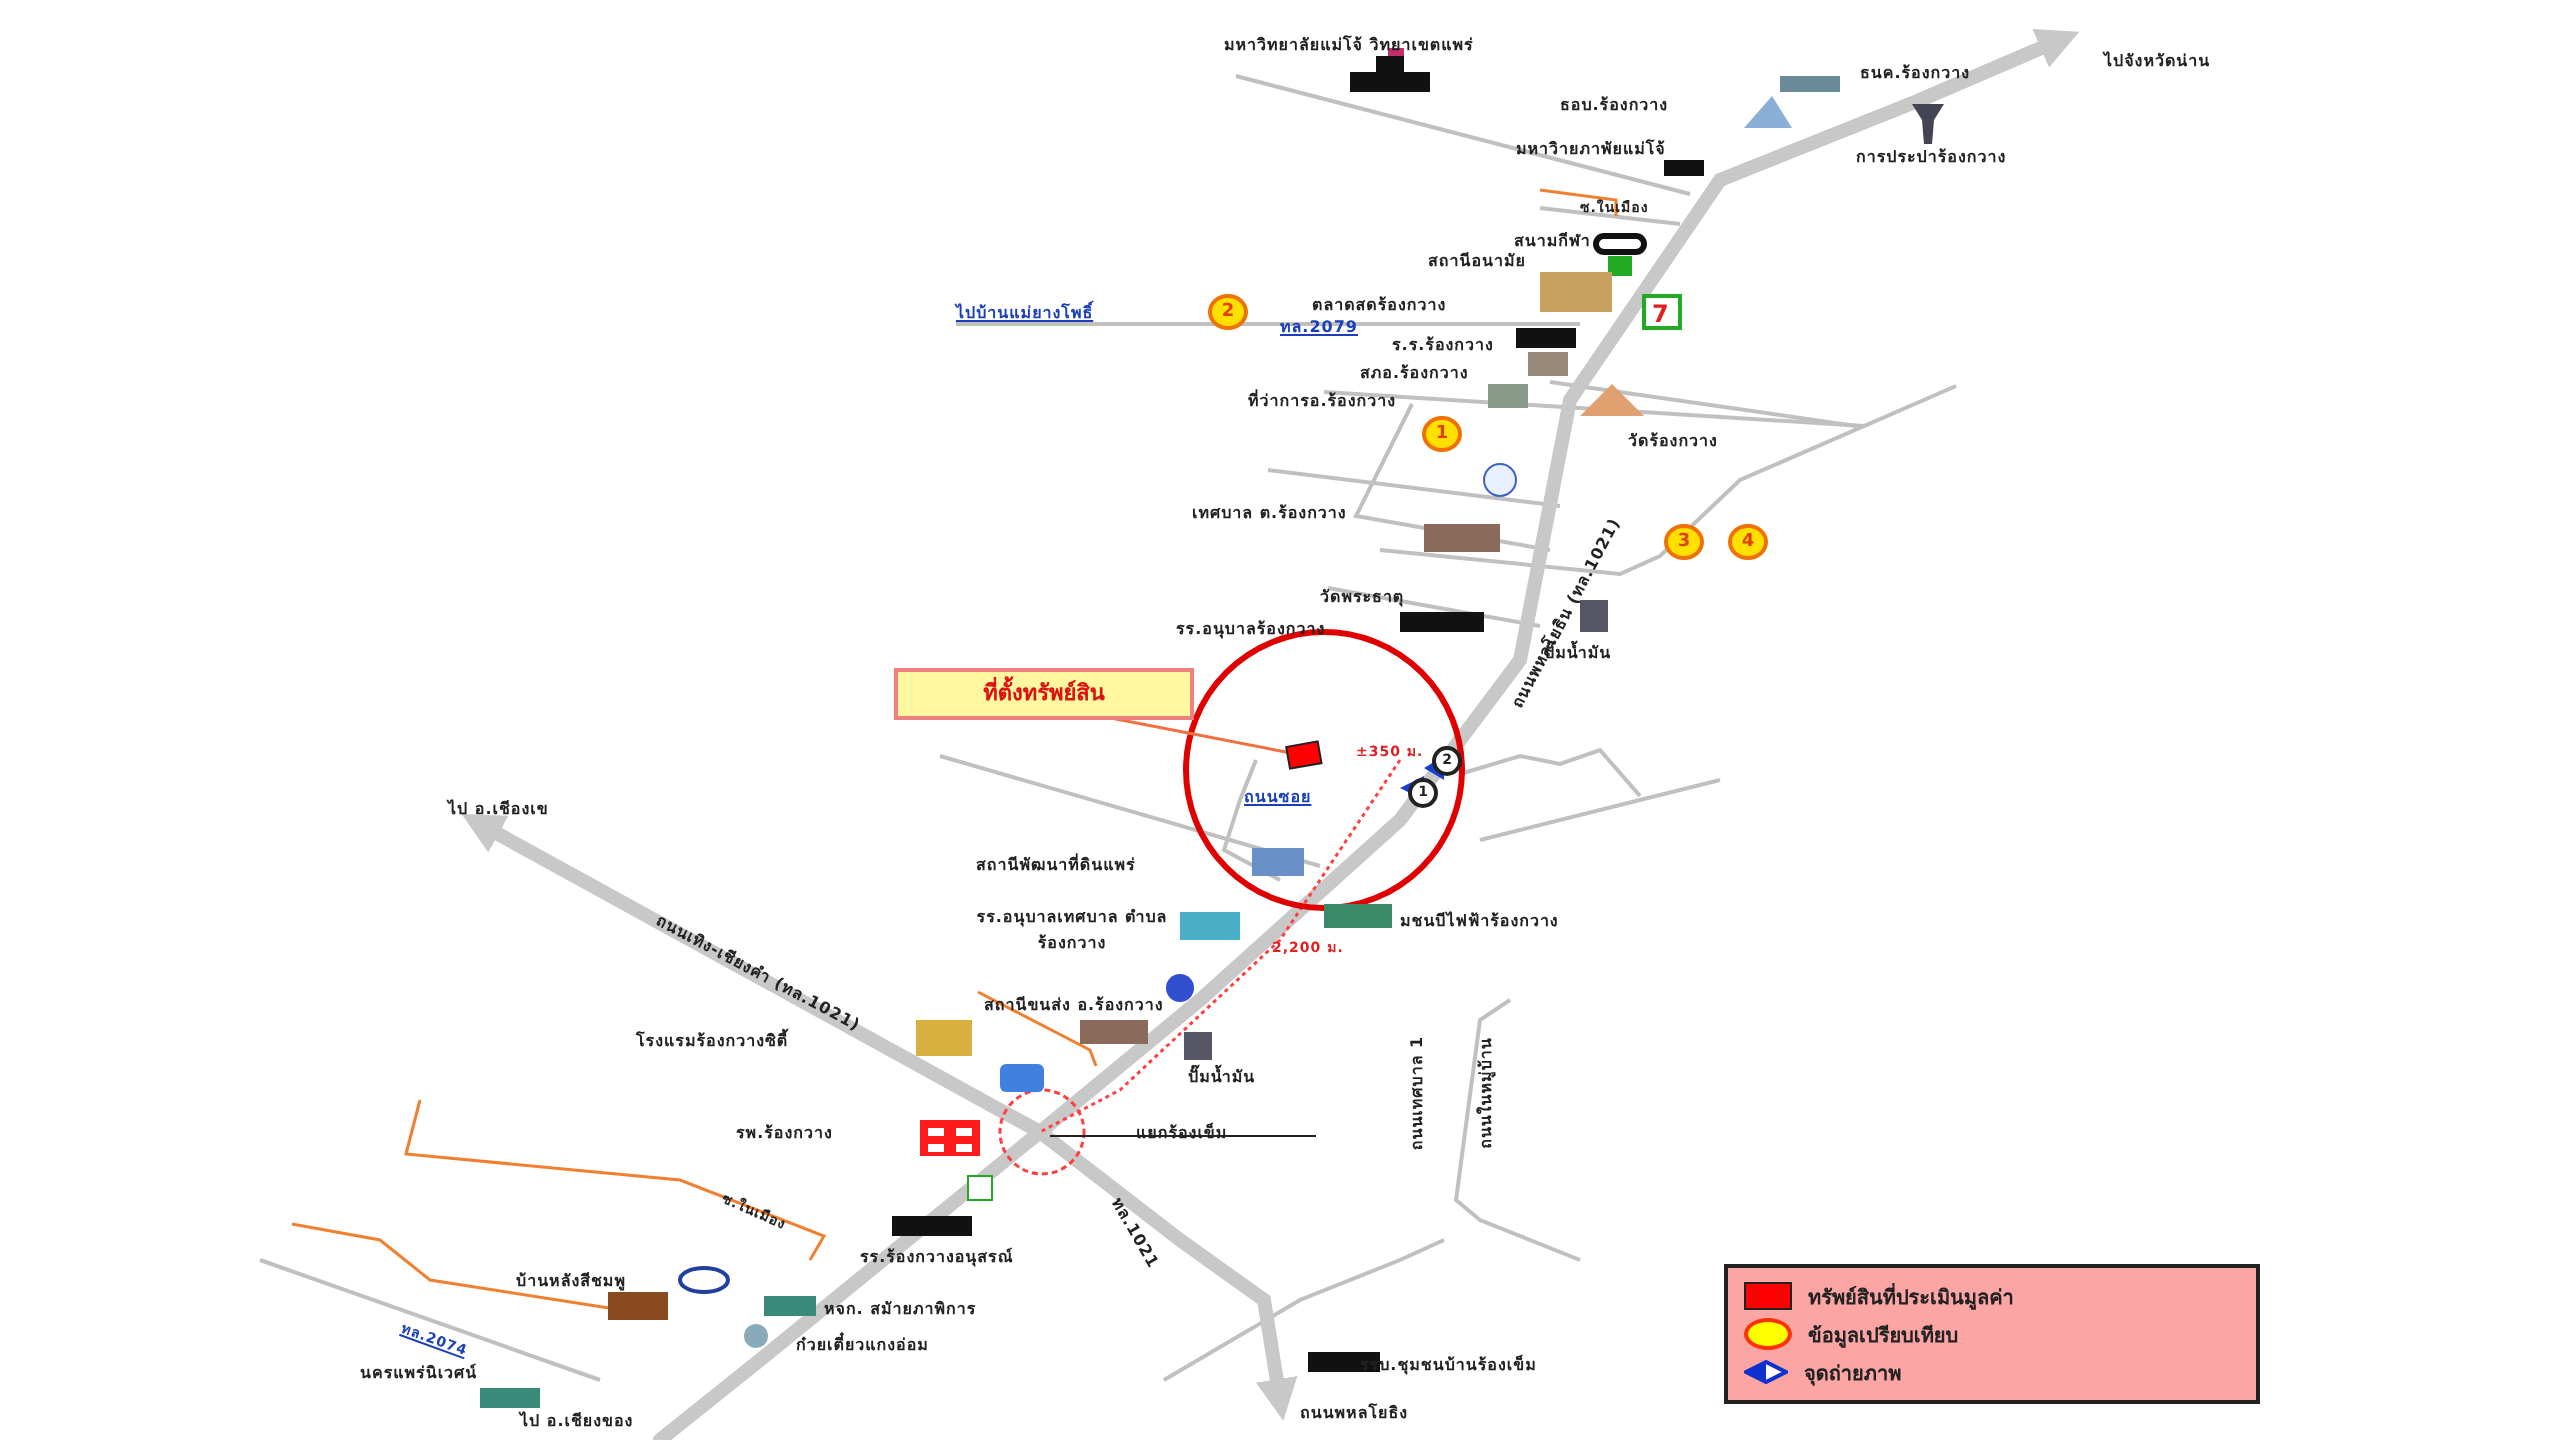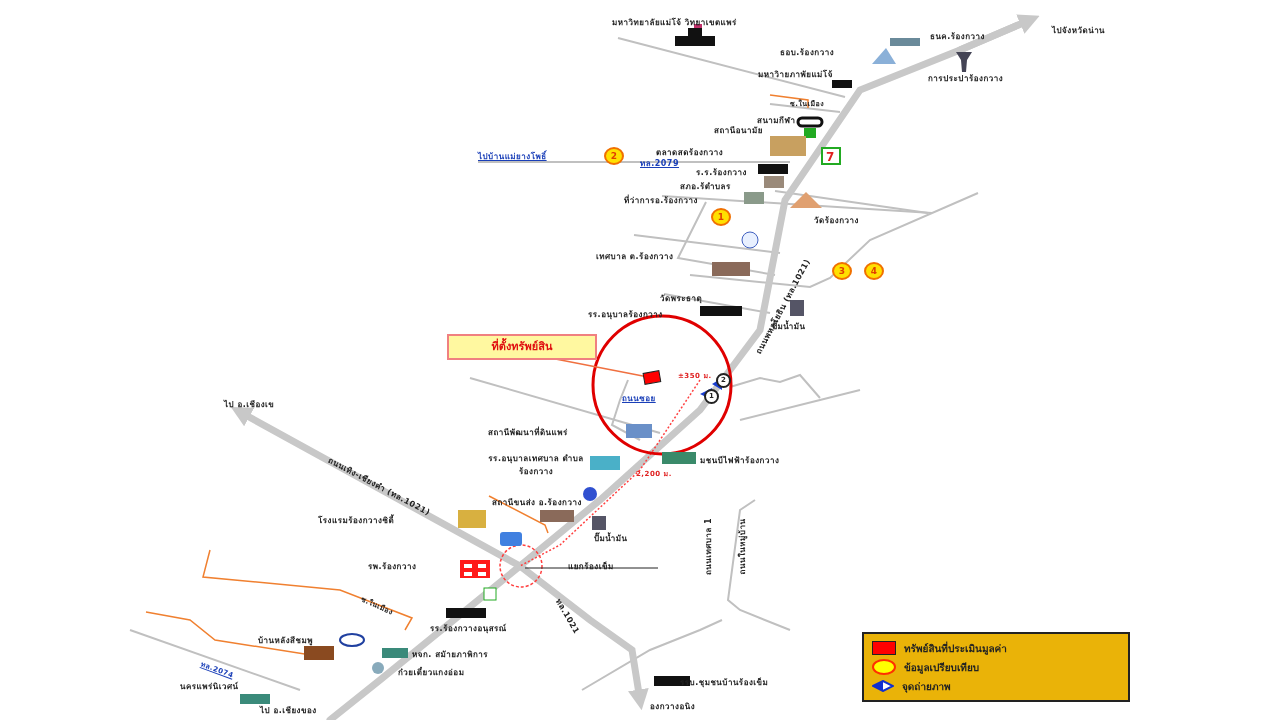--- a/index.html
+++ b/index.html
@@ -12,21 +12,21 @@
   .lbl.ul { }
   .num { position: absolute; width: 16px; height: 14px; border-radius: 50%;
          background: #ffe000; border: 2px solid #f07000; color: #e04000;
          font-size: 9px; font-weight: bold; text-align: center; line-height: 14px; }
   .photo { position: absolute; width: 14px; height: 14px; border-radius: 50%; border: 2px solid #222;
            background: #fff; font-size: 8px; font-weight: bold; text-align: center; line-height: 14px; color: #222; }
   .subject-label { position: absolute; left: 447px; top: 334px; width: 146px; height: 22px;
                    background: #fff8a0; border: 2px solid #f08080; color: #e01010;
                    font-weight: bold; font-size: 11px; text-align: center; line-height: 22px; }
   .legend { position: absolute; left: 862px; top: 632px; width: 264px; height: 66px;
-            border: 2px solid #222; background: #eab308; text-align: center; }
+            border: 2px solid #222; background: #fca5a5; text-align: center; }
   .legend-row { position: absolute; left: 8px; height: 18px; font-size: 10px; font-weight: bold;
                 color: #222; display: flex; align-items: center; gap: 8px; }
   .sw-red { width: 22px; height: 12px; background: #ff0000; border: 1px solid #222; }
   .sw-circle { width: 20px; height: 12px; border-radius: 50%; background: #ffff00; border: 2px solid #ff3000; }
   .sw-diamond { width: 22px; height: 12px; position: relative; }
 </style>
 </head>
 <body>
 
 <svg id="map" viewBox="0 0 1280 720" xmlns="http://www.w3.org/2000/svg">
@@ -136,21 +136,21 @@
 <div class="lbl" style="left:928px;top:72px">การประปาร้องกวาง</div>
 <div class="lbl" style="left:758px;top:68px">มหาวิายภาพัยแม่โจ้</div>
 <div class="lbl" style="left:1052px;top:24px">ไปจังหวัดน่าน</div>
 <div class="lbl" style="left:790px;top:98px;font-size:7px">ซ.ในเมือง</div>
 <div class="lbl" style="left:757px;top:114px">สนามกีฬา</div>
 <div class="lbl" style="left:714px;top:124px">สถานีอนามัย</div>
 <div class="lbl" style="left:656px;top:146px">ตลาดสดร้องกวาง</div>
 <div class="lbl blue" style="left:478px;top:150px">ไปบ้านแม่ยางโพธิ์</div>
 <div class="lbl blue" style="left:640px;top:157px">ทล.2079</div>
 <div class="lbl" style="left:696px;top:166px">ร.ร.ร้องกวาง</div>
-<div class="lbl" style="left:680px;top:180px">สภอ.ร้ตำบลร</div>
+<div class="lbl" style="left:680px;top:180px">สภอ.ร้องกวาง</div>
 <div class="lbl" style="left:624px;top:194px">ที่ว่าการอ.ร้องกวาง</div>
 <div class="lbl" style="left:814px;top:214px">วัดร้องกวาง</div>
 <div class="lbl" style="left:596px;top:250px">เทศบาล ต.ร้องกวาง</div>
 <div class="lbl" style="left:660px;top:292px">วัดพระธาตุ</div>
 <div class="lbl" style="left:588px;top:308px">รร.อนุบาลร้องกวาง</div>
 <div class="lbl ul" style="left:772px;top:320px">ปั๊มน้ำมัน</div>
 <div class="lbl blue" style="left:622px;top:392px">ถนนซอย</div>
 <div class="lbl" style="left:488px;top:426px">สถานีพัฒนาที่ดินแพร่</div>
 <div class="lbl" style="left:486px;top:452px;width:100px;white-space:normal;text-align:center">รร.อนุบาลเทศบาล ตำบลร้องกวาง</div>
 <div class="lbl" style="left:700px;top:454px">มชนบีไฟฟ้าร้องกวาง</div>
@@ -159,21 +159,21 @@
 <div class="lbl ul" style="left:318px;top:514px">โรงแรมร้องกวางซิตี้</div>
 <div class="lbl" style="left:368px;top:560px">รพ.ร้องกวาง</div>
 <div class="lbl" style="left:568px;top:560px">แยกร้องเข็ม</div>
 <div class="lbl" style="left:430px;top:622px">รร.ร้องกวางอนุสรณ์</div>
 <div class="lbl" style="left:258px;top:634px">บ้านหลังสีชมพู</div>
 <div class="lbl" style="left:412px;top:648px">หจก. สมัายภาพิการ</div>
 <div class="lbl" style="left:398px;top:666px">ก๋วยเตี๋ยวแกงอ่อม</div>
 <div class="lbl" style="left:680px;top:676px">รรบ.ชุมชนบ้านร้องเข็ม</div>
 <div class="lbl" style="left:180px;top:680px">นครแพร่นิเวศน์</div>
 <div class="lbl" style="left:224px;top:398px">ไป อ.เชีองเข</div>
-<div class="lbl" style="left:650px;top:700px">องกวางอนิง</div>
+<div class="lbl" style="left:650px;top:700px">ถนนพหลโยธิง</div>
 <div class="lbl" style="left:260px;top:704px">ไป อ.เชียงของ</div>
 <div class="lbl" style="left:322px;top:480px;transform:rotate(28deg)">ถนนเทิง-เชียงคำ (ทล.1021)</div>
 <div class="lbl" style="left:730px;top:300px;transform:rotate(-62deg)">ถนนพหลโยธิน (ทล.1021)</div>
 <div class="lbl" style="left:548px;top:610px;transform:rotate(60deg)">ทล.1021</div>
 <div class="lbl" style="left:680px;top:540px;transform:rotate(-90deg)">ถนนเทศบาล 1</div>
 <div class="lbl" style="left:715px;top:540px;transform:rotate(-90deg)">ถนนในหมู่บ้าน</div>
 <div class="lbl" style="left:360px;top:600px;transform:rotate(24deg);font-size:7px">ซ.ในเมือง</div>
 <div class="lbl blue" style="left:200px;top:664px;transform:rotate(20deg);font-size:7px">ทล.2074</div>
 <div class="lbl red" style="left:678px;top:370px;font-size:7px">±350 ม.</div>
 <div class="lbl red" style="left:636px;top:468px;font-size:7px">2,200 ม.</div>

